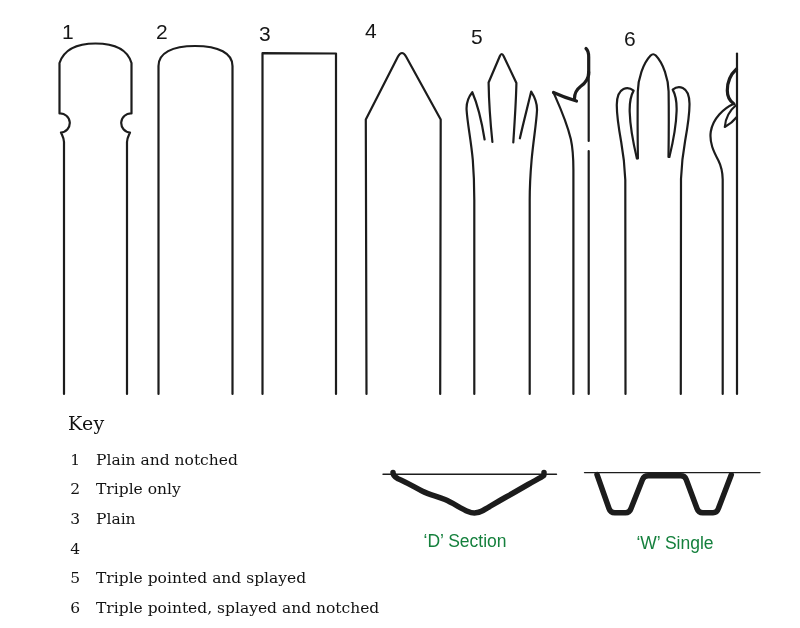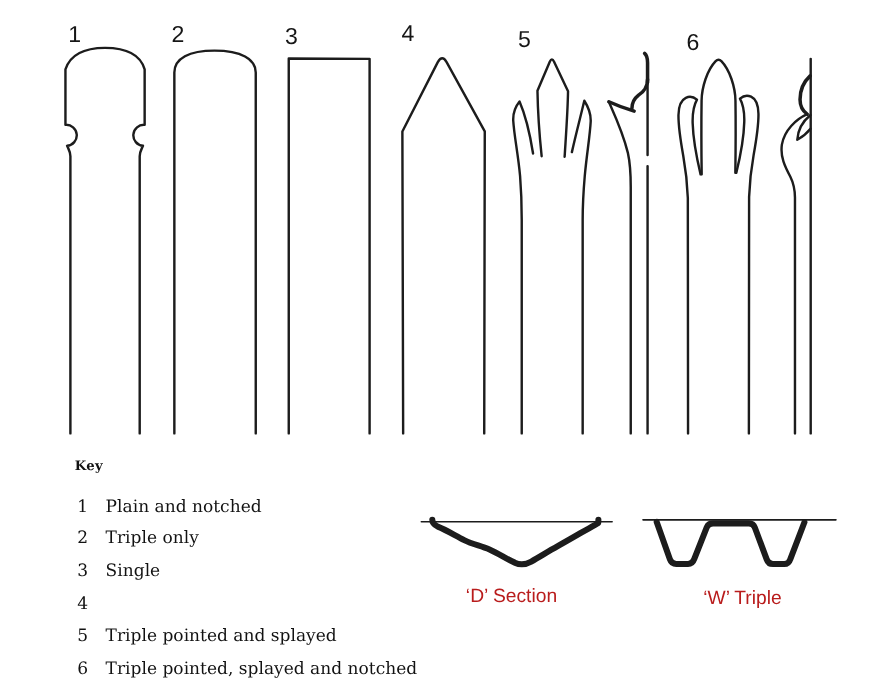--- a/index.html
+++ b/index.html
@@ -16,22 +16,22 @@
     font-family:"Liberation Sans", sans-serif;
     font-size:21px;
     color:#161616;
     line-height:1;
   }
   .key{
     position:absolute;left:68px;top:413px;
     color:#121212;
   }
   .key-heading{
-    font-weight:bold;
-    font-size:12px;
+    font-weight:normal;
+    font-size:19px;
     line-height:21px;
     margin-bottom:11px;
     letter-spacing:0.3px;
   }
   .key-row{
     display:flex;
     align-items:center;
     height:29.6px;
     font-size:15.5px;
     white-space:nowrap;
@@ -39,21 +39,21 @@
   .key-num{
     flex:none;
     width:12px;
     text-align:right;
     margin-right:16px;
   }
   .section-label{
     position:absolute;
     font-family:"Liberation Sans", sans-serif;
     font-size:17.5px;
-    color:#b91c1c;
+    color:#15803d;
     width:140px;
     text-align:center;
   }
   .d-label{left:395px;top:531px;}
   .w-label{left:605px;top:533px;}
 </style>
 </head>
 <body>
 
 <div class="canvas">
@@ -192,31 +192,31 @@
     <div class="key-row">
       <span class="key-num">1</span>
       <span class="key-label">Plain and notched</span>
     </div>
     <div class="key-row">
       <span class="key-num">2</span>
       <span class="key-label">Triple only</span>
     </div>
     <div class="key-row">
       <span class="key-num">3</span>
-      <span class="key-label">Single</span>
+      <span class="key-label">Plain</span>
     </div>
     <div class="key-row">
       <span class="key-num">4</span>
     </div>
     <div class="key-row">
       <span class="key-num">5</span>
       <span class="key-label">Triple pointed and splayed</span>
     </div>
     <div class="key-row">
       <span class="key-num">6</span>
       <span class="key-label">Triple pointed, splayed and notched</span>
     </div>
   </div>
 
   <div class="section-label d-label">‘D’ Section</div>
-  <div class="section-label w-label">‘W’ Triple</div>
+  <div class="section-label w-label">‘W’ Single</div>
 
 </div>
 
 </body></html>

